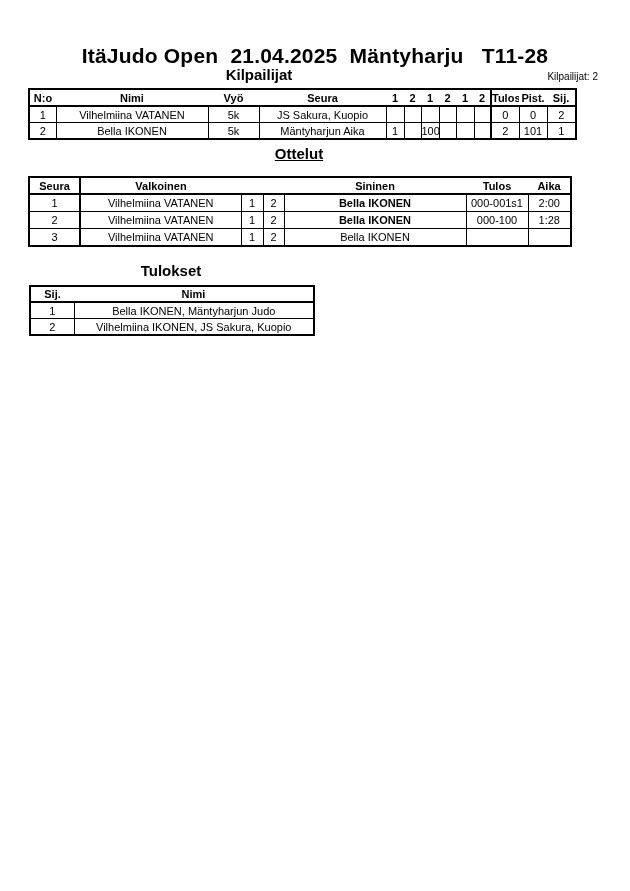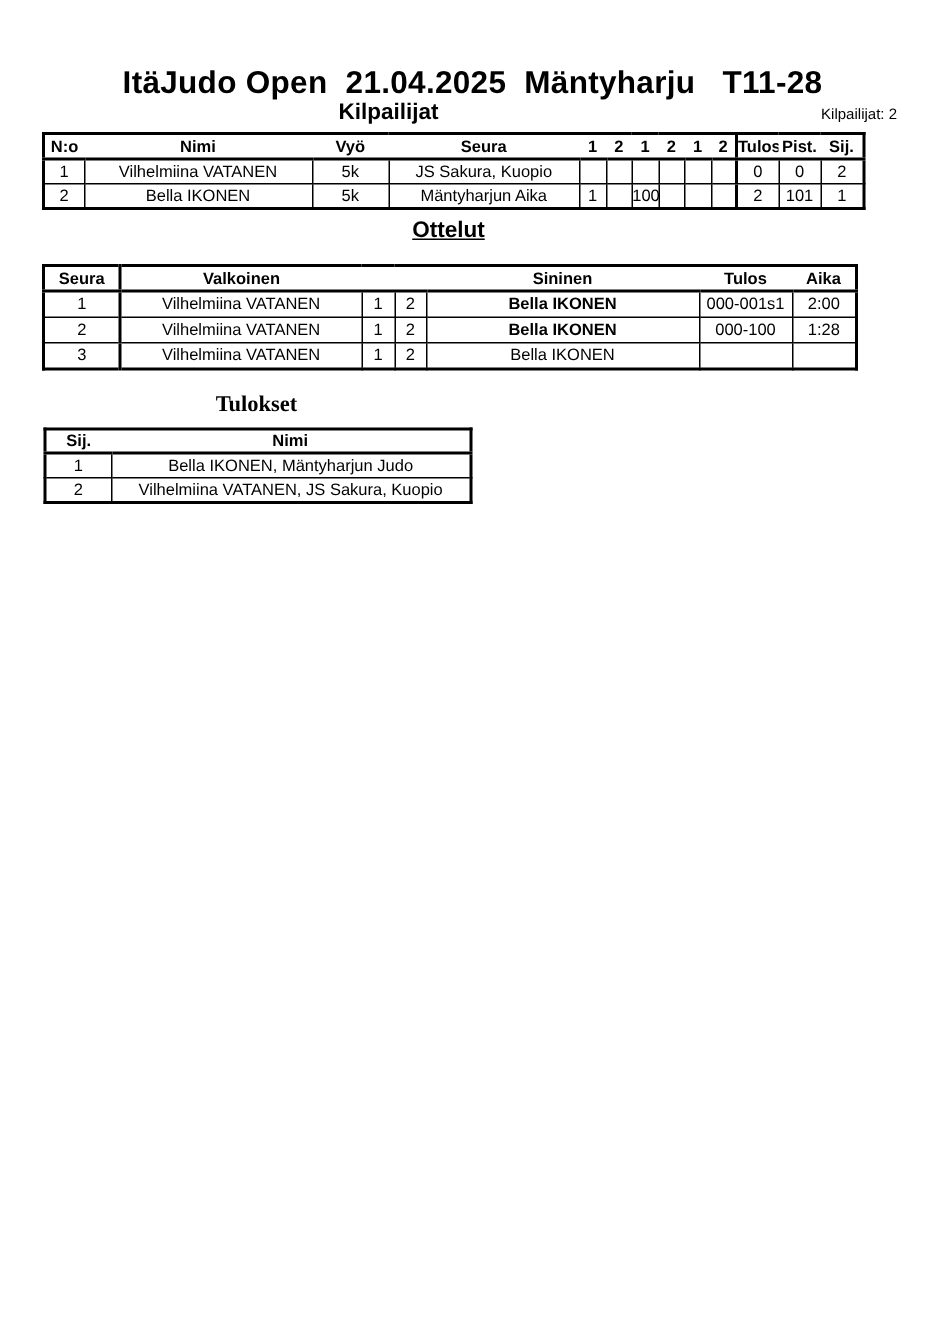--- a/index.html
+++ b/index.html
@@ -8,21 +8,21 @@
     font-family:"Liberation Sans", sans-serif; color:#000; overflow:hidden;
   }
   .title {
     position:absolute; top:44px; left:0; width:630px; text-align:center;
     font-size:21px; font-weight:bold; white-space:pre; letter-spacing:0.2px;
   }
   .subhead { position:absolute; font-weight:bold; font-size:15px; text-align:center; }
   .sec-kilp { top:66px; left:0; width:518px; }
   .count { position:absolute; top:71px; right:32px; font-size:10px;text-align:right; }
   .sec-ottelut { top:145px; left:28px; width:542px;text-decoration:underline; }
-  .sec-tulokset { top:262px; left:29px; width:284px;font-family:Liberation Serif, serif; }
+  .sec-tulokset { top:262px; left:29px; width:284px; }
 
   table.rt {
     position:absolute; border-collapse:collapse; table-layout:fixed;
     border:2px solid #000; font-size:11px;
   }
   table.rt th {
     border:0; border-bottom:2px solid #000; padding:0;
     font-weight:bold; text-align:center; overflow:hidden; white-space:nowrap;
   }
   table.rt td {
@@ -190,18 +190,18 @@
         <th class="sep">Nimi</th>
       </tr>
     </thead>
     <tbody>
       <tr>
         <td>1</td>
         <td class="name">Bella IKONEN, Mäntyharjun Judo</td>
       </tr>
       <tr>
         <td>2</td>
-        <td class="name">Vilhelmiina VATANEN, JS Sakura, Kuopio</td>
+        <td class="name">Vilhelmiina IKONEN, JS Sakura, Kuopio</td>
       </tr>
     </tbody>
   </table>
 
 </div>
 
 </body></html>

